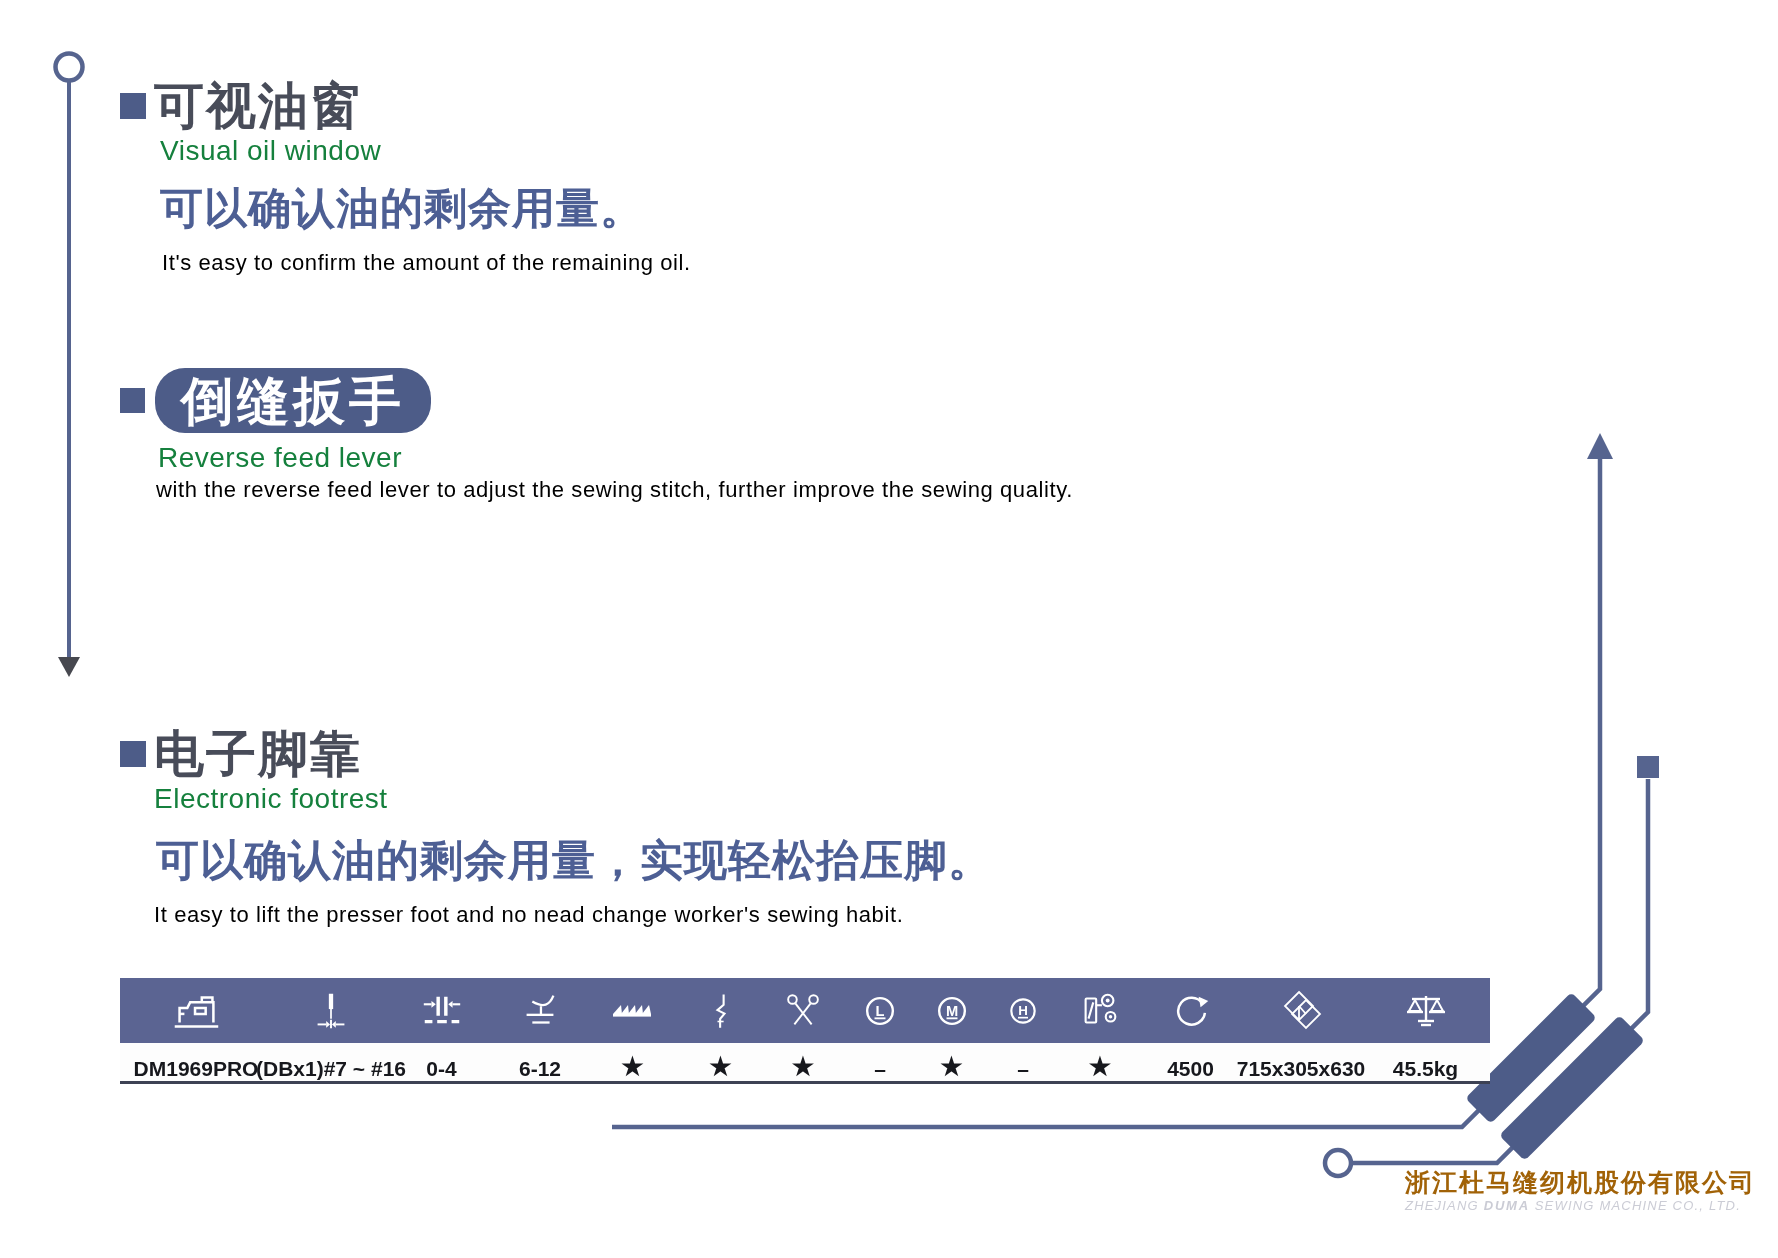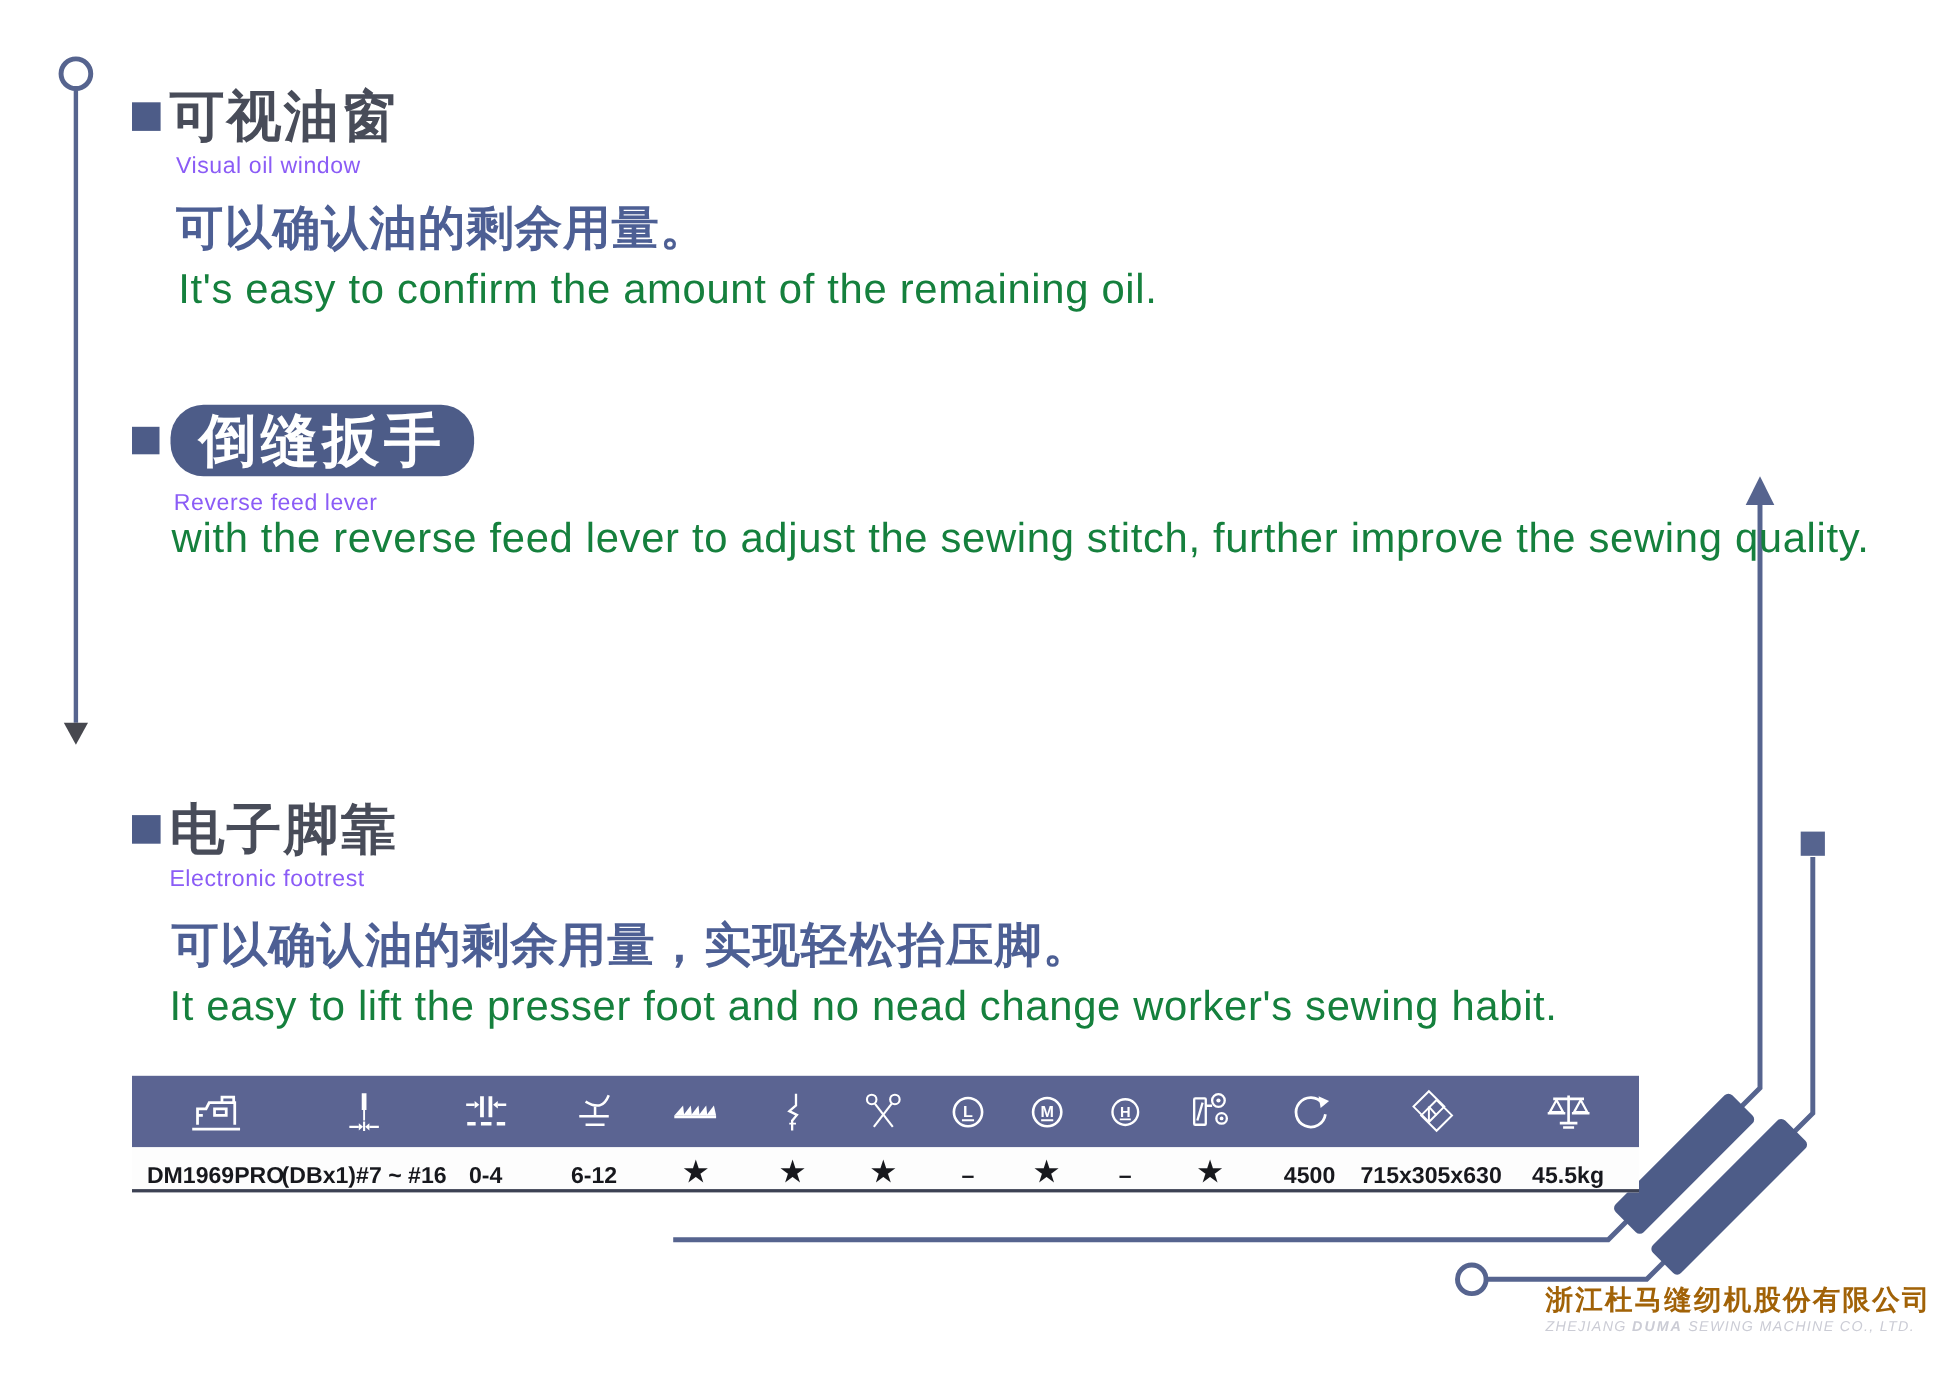--- a/index.html
+++ b/index.html
@@ -18,29 +18,29 @@
   .title-zh{
     font-size:50px;font-weight:bold;color:#484c59;letter-spacing:2px;
     margin-left:8px;line-height:56px;
   }
   .pill{
     margin-left:10px;background:#4d5c88;border-radius:30px;
     height:65px;display:flex;align-items:center;padding:0 26px;
   }
   .pill .title-zh{color:#ffffff;margin-left:0;letter-spacing:4px;font-size:52px;}
   .title-en{
-    font-size:21px;color:#8b5cf6;margin-left:40px;line-height:30px;margin-top:2px;
+    font-size:28px;color:#15803d;margin-left:40px;line-height:30px;margin-top:2px;
     letter-spacing:0.5px;
   }
   .desc-zh{
     font-size:43px;font-weight:bold;color:#4d5f94;letter-spacing:1px;
     margin-left:40px;line-height:52px;
   }
   .desc-en{
-    font-size:38px;color:#15803d;margin-left:42px;line-height:34px;letter-spacing:0.6px;
+    font-size:22px;color:#000000;margin-left:42px;line-height:34px;letter-spacing:0.6px;
   }
   .s1 .desc-zh{margin-top:16px;}
   .s1 .desc-en{margin-top:12px;}
   .s2 .title-en{margin-top:10px;}
   .s2 .desc-zh{margin-top:14px;}
   .s2 .desc-en{margin-top:0;}
   .s3 .desc-zh{margin-top:20px;}
   .s3 .desc-en{margin-top:12px;}
 
   

